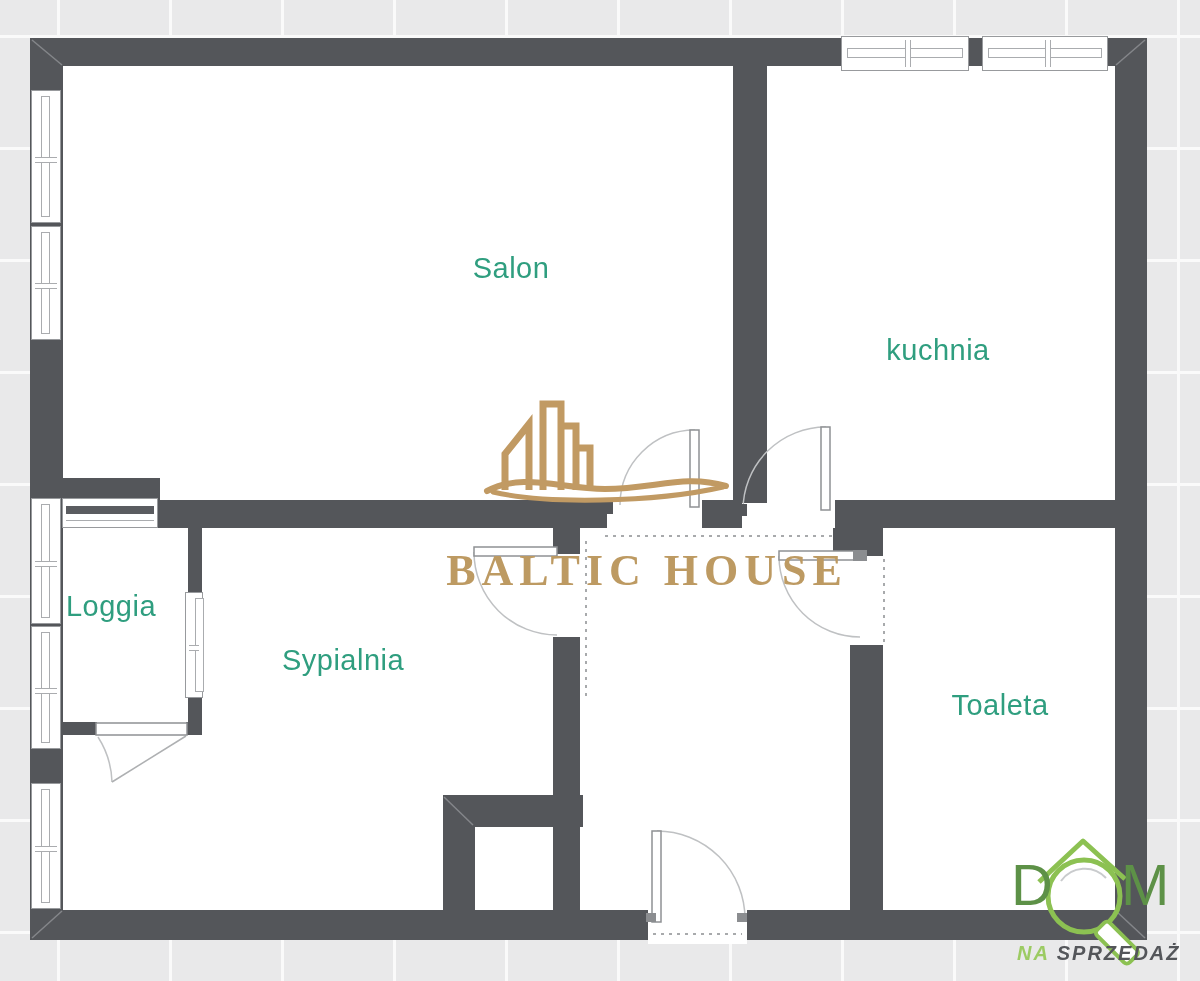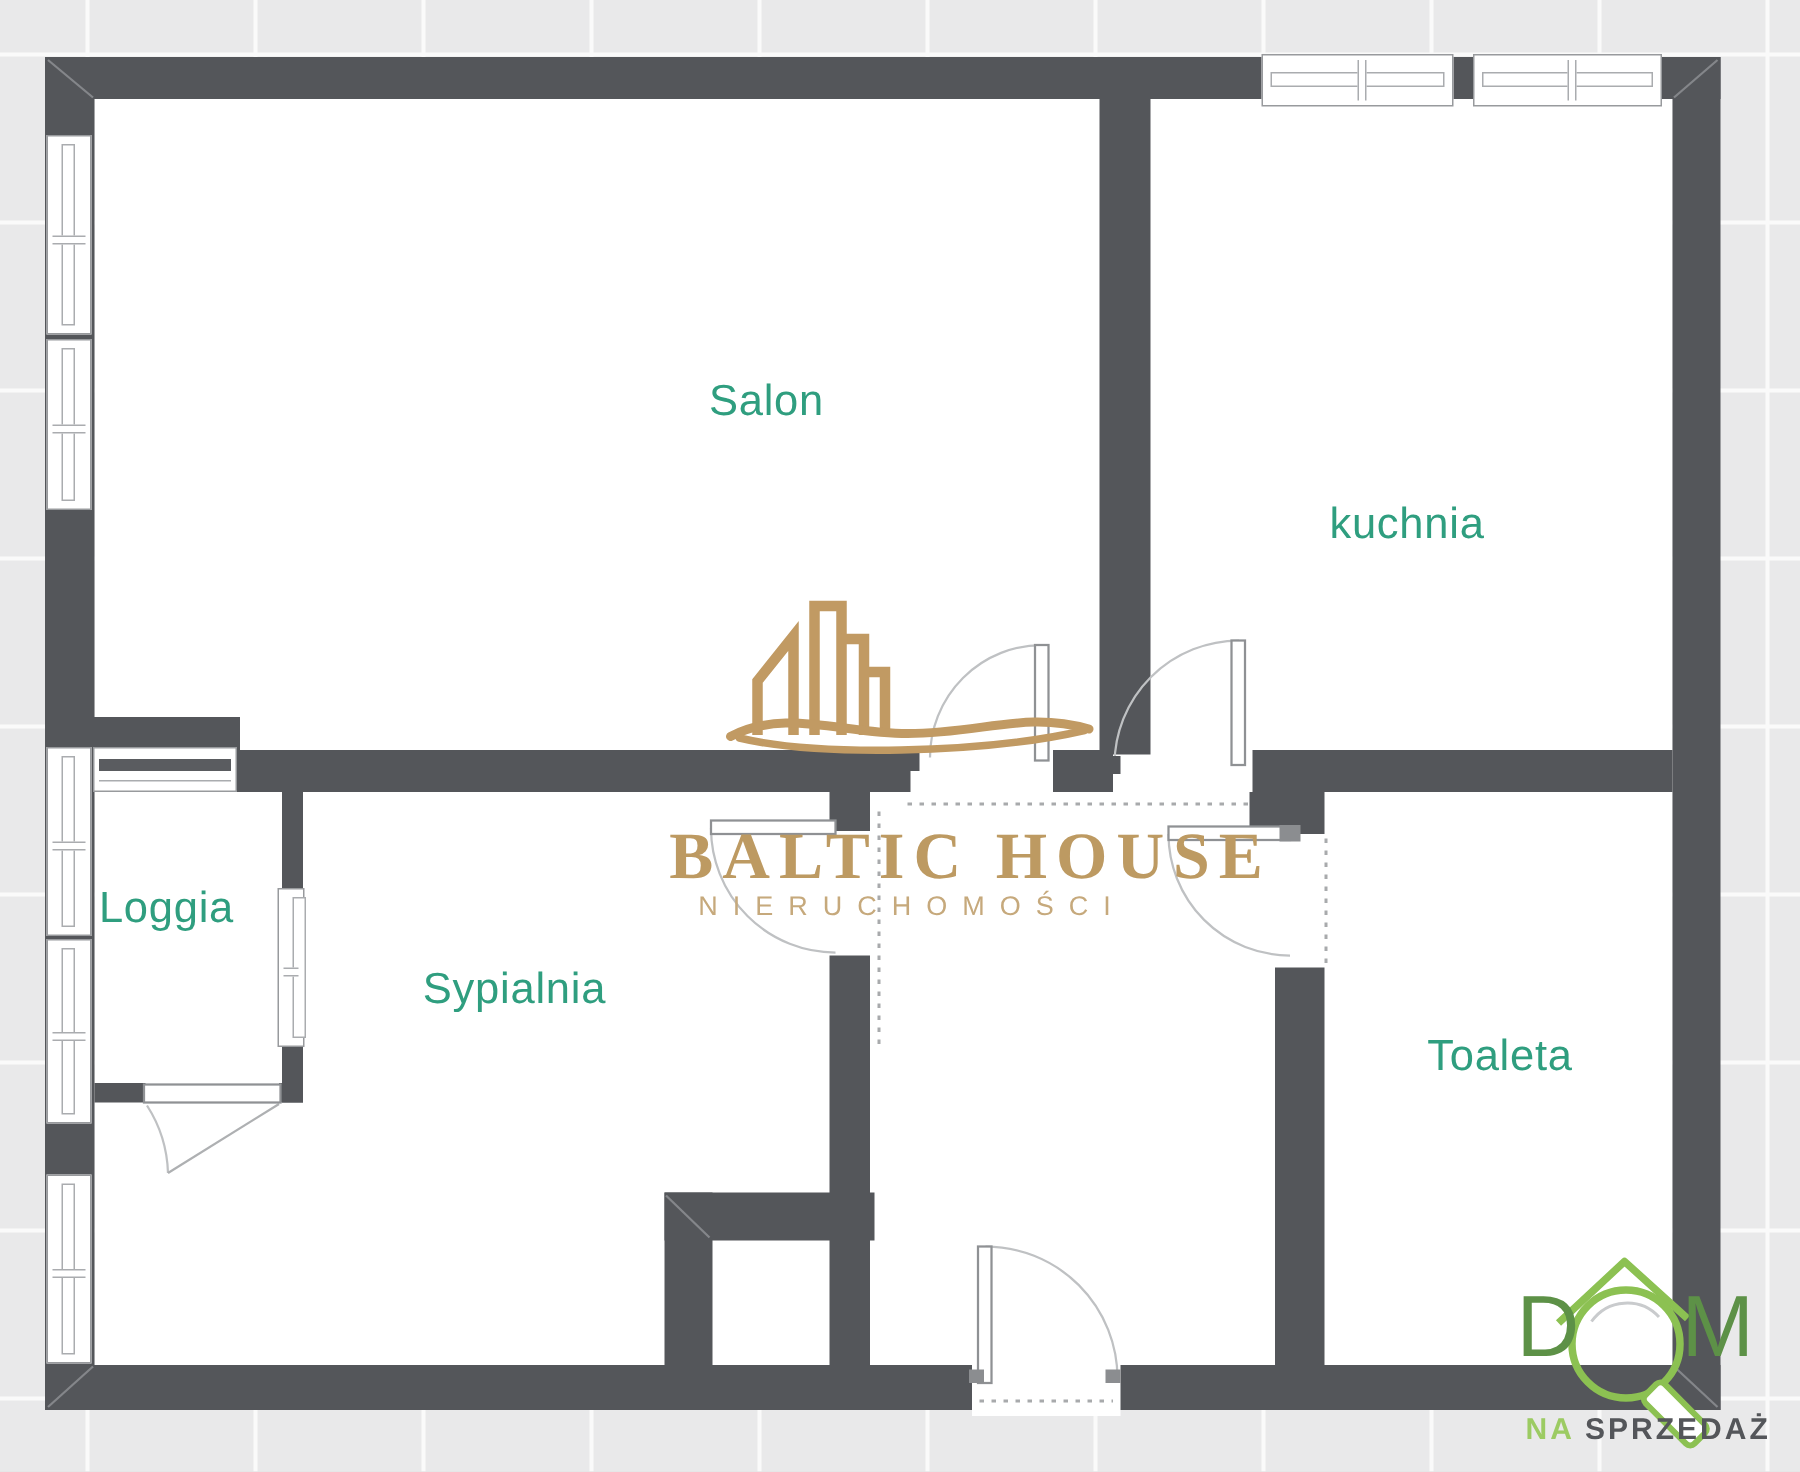--- a/index.html
+++ b/index.html
@@ -38,21 +38,21 @@
     font-family:"Liberation Serif",serif;font-weight:700;font-size:44px;
     letter-spacing:6px;color:#bd9a62;white-space:nowrap;margin-left:39px;}
   #wm-sub{position:absolute;left:608px;top:594px;transform:translateX(-50%);
     font-size:18px;letter-spacing:10px;color:#c6a97c;white-space:nowrap;}
   
   #dom-logo{position:absolute;left:1003px;top:826px;width:180px;height:145px;}
   #dom-logo .ltr{position:absolute;top:30px;font-size:58px;font-weight:500;color:#5d9147;line-height:1;}
   #dom-d{left:8px;}
   #dom-m{left:118px;}
   #dom-tagline{position:absolute;left:14px;top:116px;font-size:20px;font-weight:600;
-    letter-spacing:2px;white-space:nowrap;}
+    letter-spacing:2px;white-space:nowrap;font-style:italic;}
   #dom-tagline .na{color:#9ccb63;}
   #dom-tagline .sp{color:#54565a;}
   svg{display:block;}
   #overlay{position:absolute;left:0;top:0;}
 </style>
 </head>
 <body>
 
 <div id="plan">
 
@@ -149,21 +149,20 @@
     <g stroke="#c19a63" fill="none">
       <path stroke-width="7" d="M22 100 L22 64 L46 34 L46 100"></path>
       <path stroke-width="7" d="M60 100 L60 14 L78 14 L78 100"></path>
       <path stroke-width="7" d="M78 36 L93 36 L93 100"></path>
       <path stroke-width="7" d="M93 58 L107 58 L107 100"></path>
       <path stroke-width="6" stroke-linecap="round" d="M4 101 C 40 82, 78 99, 122 99 C 172 99, 200 84, 243 96"></path>
       <path stroke-width="5" stroke-linecap="round" d="M10 102 C 60 114, 170 113, 240 97"></path>
     </g>
   </svg>
   <div id="wm-title">BALTIC HOUSE</div>
-  <div id="wm-sub">NIERUCHOMOŚCI</div>
 
   <div id="dom-logo">
     <svg class="abs" style="left:0;top:0;" width="180" height="145" viewBox="0 0 180 145">
       <path d="M36 56 L80 15 L122 53" fill="none" stroke="#8cc152" stroke-width="5" stroke-linejoin="round"></path>
       <circle cx="81" cy="70" r="36" fill="none" stroke="#8cc152" stroke-width="5"></circle>
       <path d="M58 55 A29 29 0 0 1 103 52" fill="none" stroke="#c9cbcd" stroke-width="2"></path>
       <rect x="104" y="94" width="46" height="18" rx="4" fill="#ffffff" stroke="#8cc152" stroke-width="4" transform="rotate(45 104 94)"></rect>
     </svg>
     <span class="ltr" id="dom-d">D</span>
     <span class="ltr" id="dom-m">M</span>

